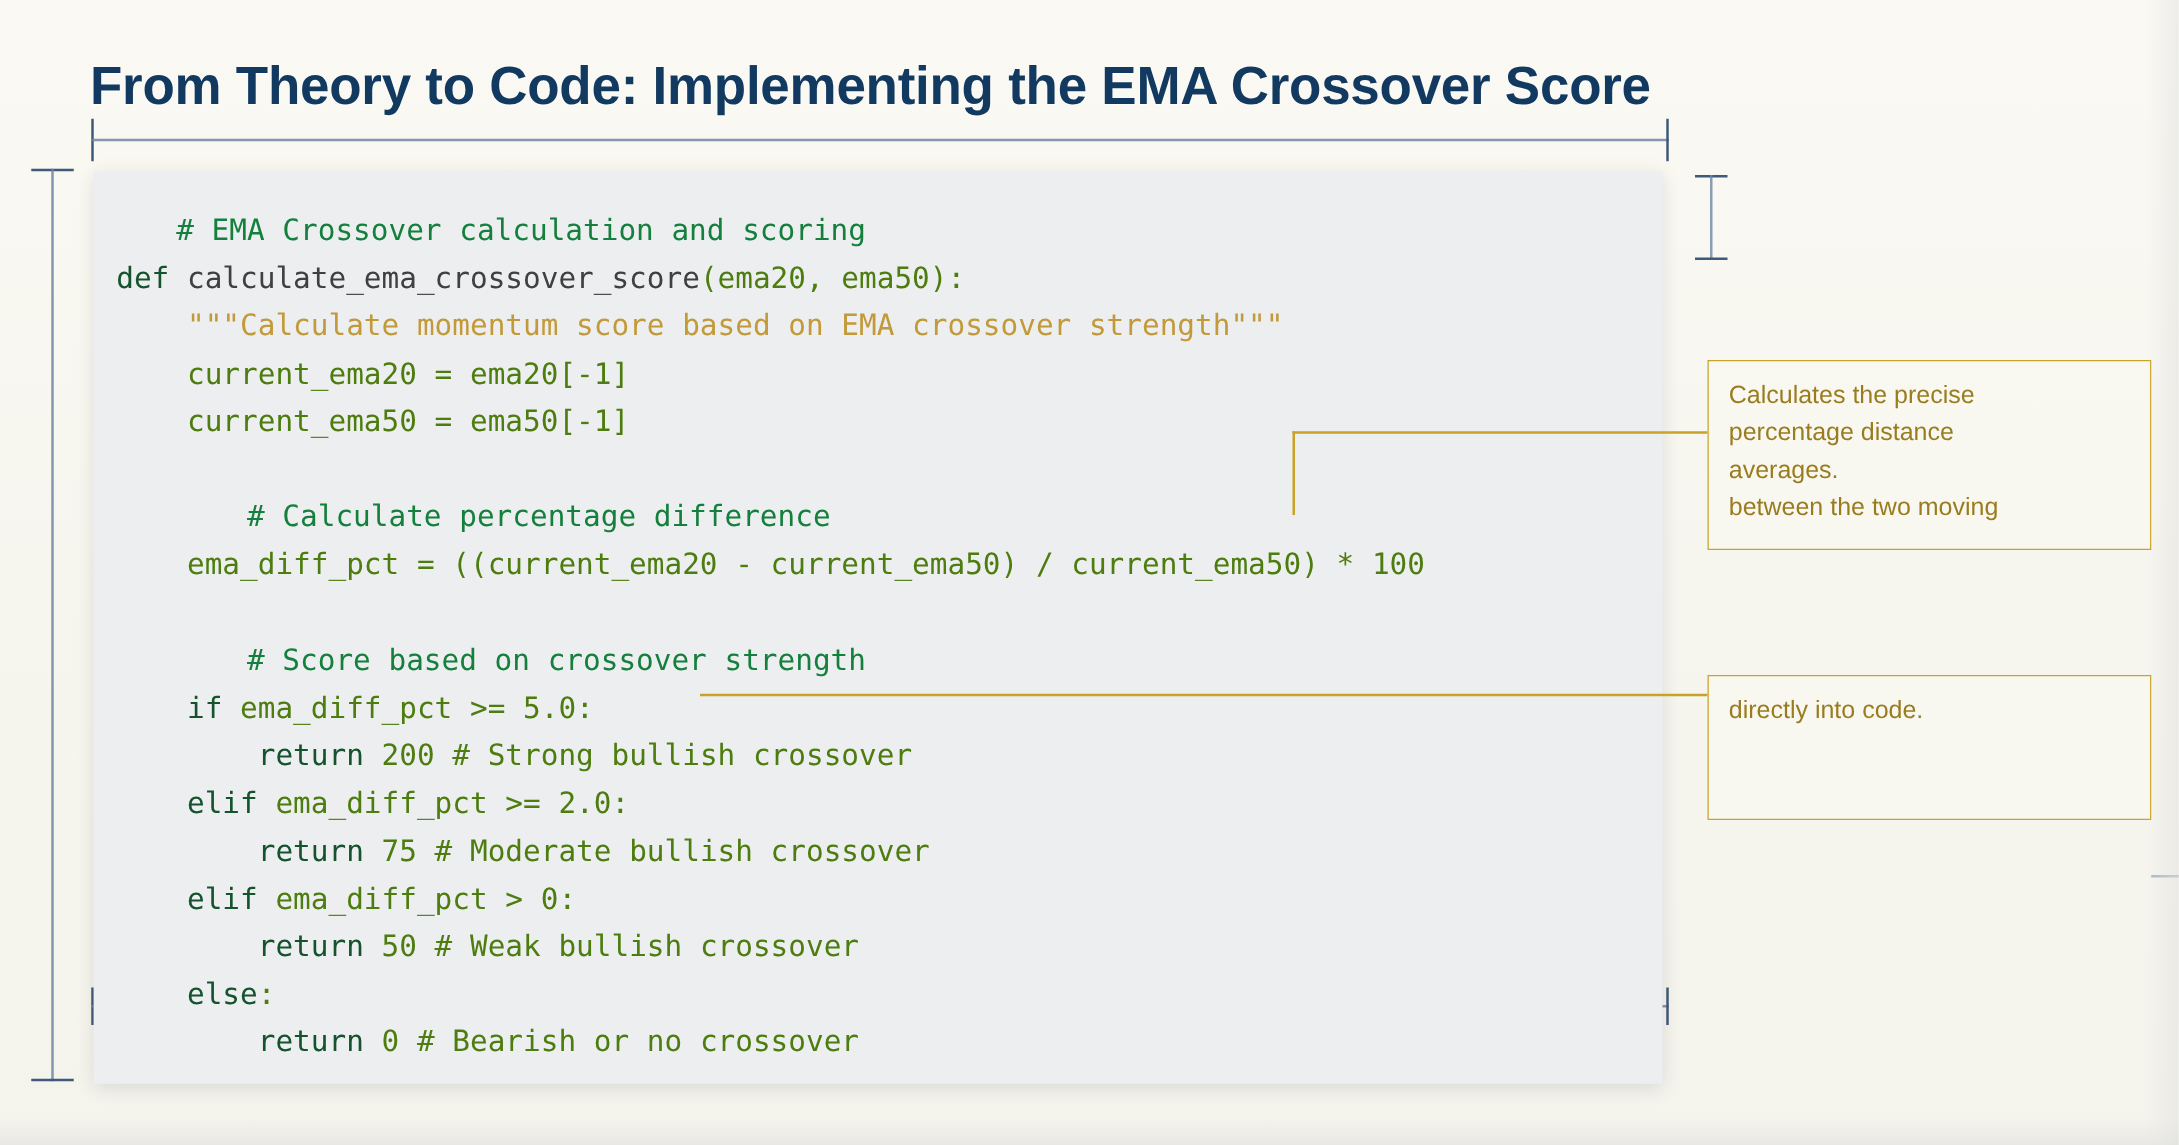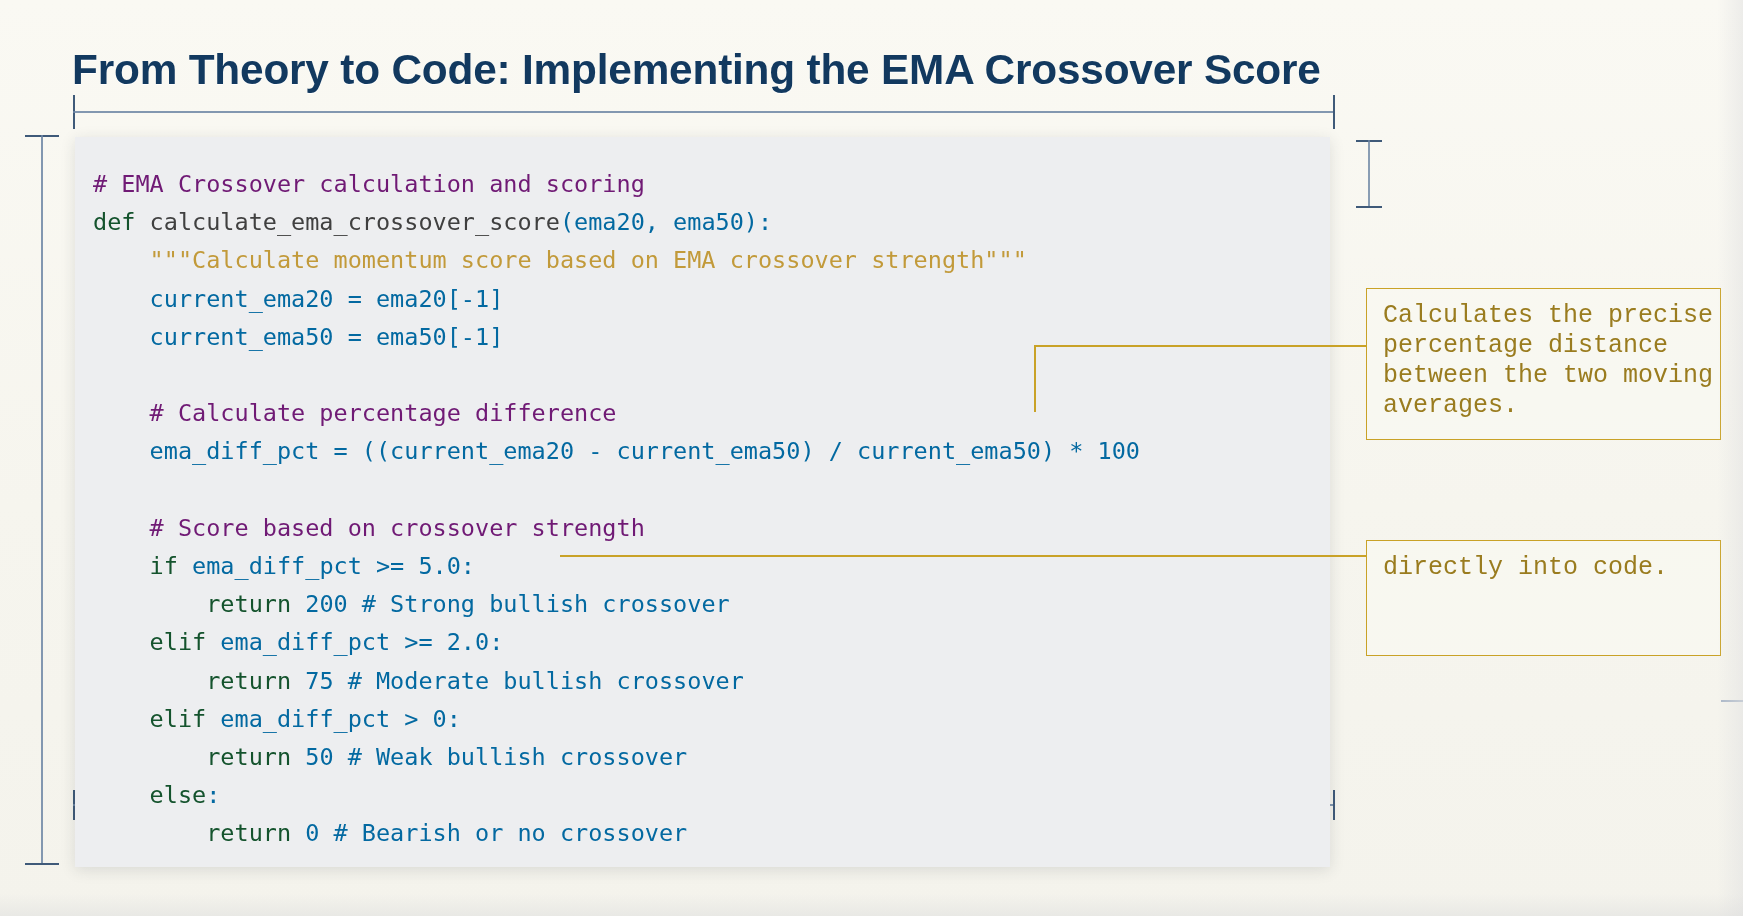--- a/index.html
+++ b/index.html
@@ -198,34 +198,34 @@
     padding: 28px 0 0 18px;
     font-family: "DejaVu Sans Mono", "Liberation Mono", monospace;
     font-size: 23.5px;
     line-height: 38.2px;
     color: #1b1b1b;
     white-space: pre;
     letter-spacing: 0px;
   }
 
   
-  .tok-comment { color: #701a75; }
+  .tok-comment { color: #15803d; margin-left: 48px; }
   .tok-kw      { color: #14532d; }
   .tok-fn      { color: #404040; }
   .tok-doc     { color: #c29a3a; }
-  .tok-plain   { color: #0369a1; }
+  .tok-plain   { color: #4d7c0f; }
 
   
   .callout {
     position: absolute;
     border: 1.5px solid #c9a227;
     background: rgba(250,249,242,0.55);
-    font-family: Liberation Mono, monospace;
+    font-family: Liberation Sans, sans-serif;
     color: #9a7c1f;
-    font-size: 25px;
+    font-size: 20px;
     line-height: 30px;
     padding: 12px 14px 12px 16px;
     box-sizing: border-box;
   }
   #callout-1 {
     left: 1366px;
     top: 288px;
     width: 355px;
     height: 152px;
   }
@@ -318,22 +318,22 @@
 <span>        <span class="tok-kw">return </span><span class="tok-plain">0 # Bearish or no crossover</span></span></pre>
   </div>
 
   <div class="leader" id="leader-1-h"></div>
   <div class="leader" id="leader-1-v"></div>
   <div class="leader" id="leader-2-h"></div>
 
   <div class="callout" id="callout-1">
       <span class="line">Calculates the precise</span>
       <span class="line">percentage distance</span>
+      <span class="line">averages.</span>
       <span class="line">between the two moving</span>
-      <span class="line">averages.</span>
     </div>
   <div class="callout" id="callout-2">
       <span class="line">directly into code.</span>
     </div>
 
   <div class="edge-shade-right"></div>
   <div class="edge-shade-bottom"></div>
 </div>
 
 </body></html>

